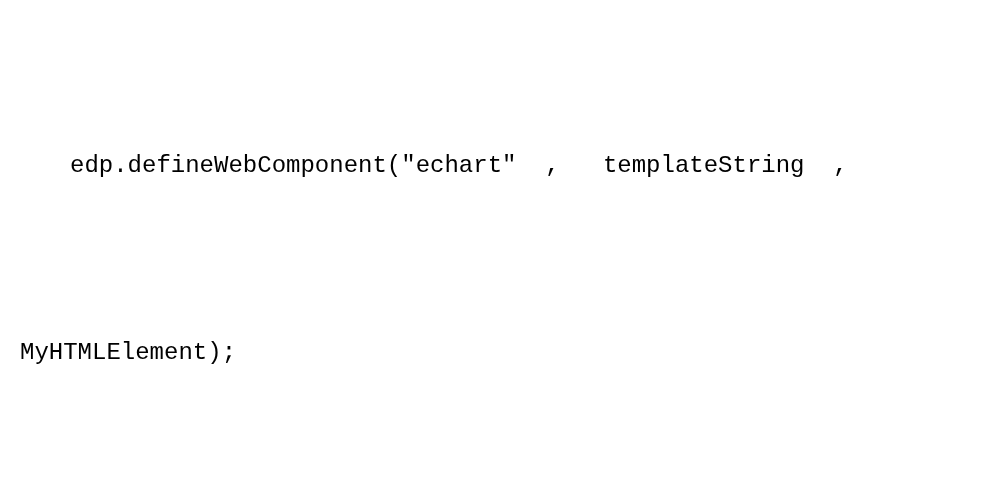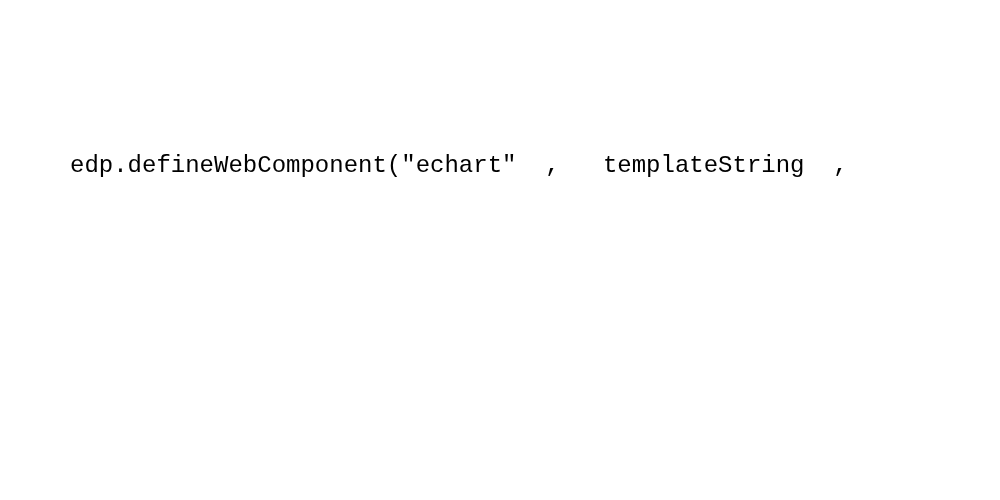--- a/index.html
+++ b/index.html
@@ -19,18 +19,19 @@
       display: block;
     }
     .indent1 { padding-left: 50px; }
     .indent0 { padding-left: 0px; }
   </style>
 </head>
 <body>
 
 <div class="code-container">
   <span class="line indent1">edp.defineWebComponent("echart"  ,   templateString  ,</span>
+  <span class="line indent0">MyHTMLElement);</span>
   
   
   
   
   
 </div>
 
 </body></html>

